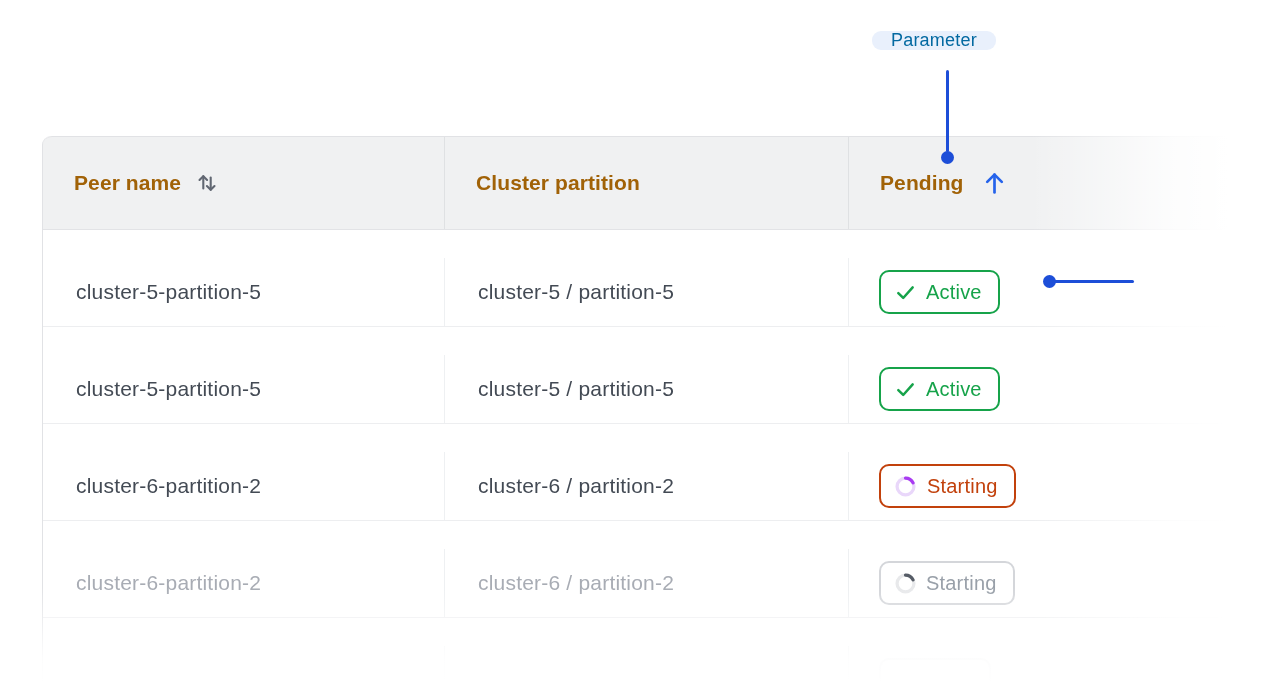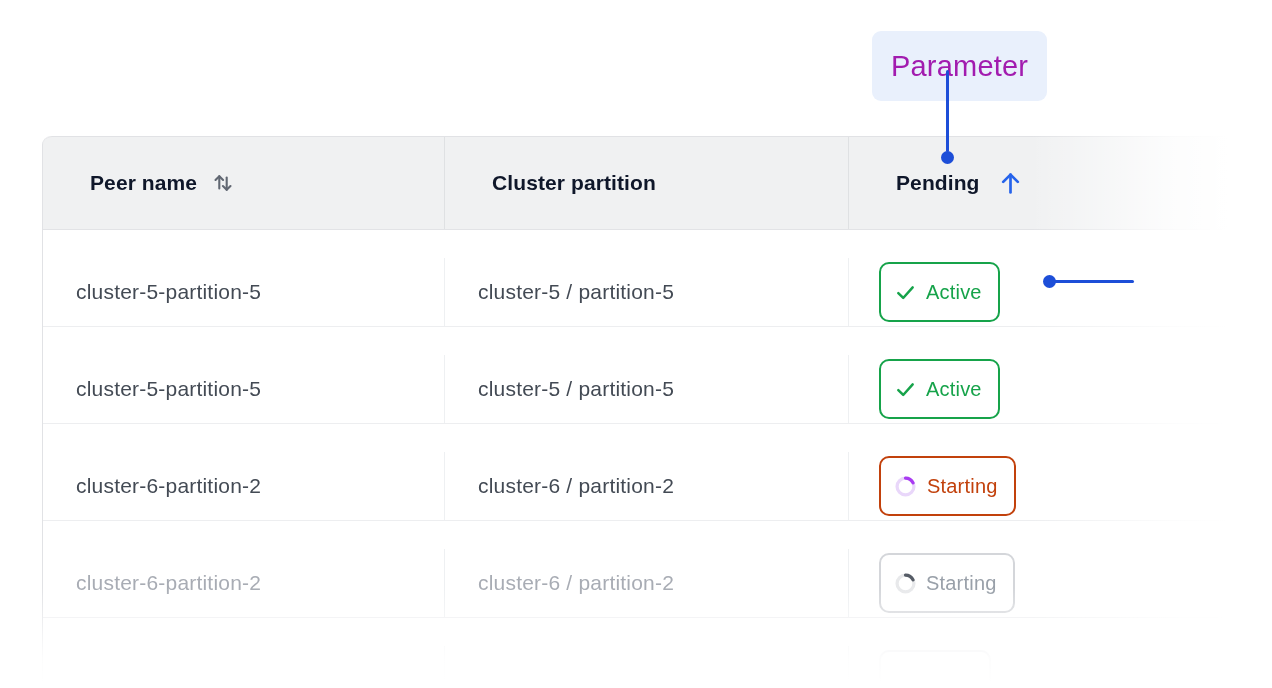--- a/index.html
+++ b/index.html
@@ -18,22 +18,22 @@
     z-index:1;
   }
   .thead{
     display:grid;grid-template-columns:402px 404px 1fr;
     height:92px;background:#f0f1f2;
     border-top:1px solid #e1e2e5;
     border-bottom:1px solid #e2e3e6;
     border-top-left-radius:9px;
   }
   .th{
-    display:flex;align-items:center;padding-left:47px;
-    font-size:21px;font-weight:700;color:#0f172a;letter-spacing:.1px;
+    display:flex;align-items:center;padding-left:31px;
+    font-size:21px;font-weight:700;color:#a16207;letter-spacing:.1px;
     cursor:pointer;
   }
   .th.c1,.th.c2{border-right:1px solid #dfe1e3;}
   .th .sort-icon{margin-left:14px;display:inline-flex;}
   .th.c3 .sort-icon{margin-left:17px;}
 
   .tr{
     display:grid;grid-template-columns:402px 404px 1fr;
     height:96px;background:#ffffff;
     border-bottom:1px solid #edeef0;
@@ -46,21 +46,21 @@
   .td.c3{padding-left:30px;}
   .tr.muted .td{color:#a8acb4;}
   .tr.ghost{border-bottom:none;}
 
   
   .badge{
     display:inline-flex;align-items:center;gap:9px;
     border:2px solid currentColor;border-radius:10px;
     padding:7px 16px 7px 13px;
     font-size:20px;font-weight:500;line-height:1;
-    background:#ffffff;box-sizing:border-box;height:60px;
+    background:#ffffff;box-sizing:border-box;height:44px;
   }
   .badge .badge-icon{display:inline-flex;width:23px;height:23px;}
   .badge.active{color:#16a34a;}
   .badge.starting{color:#c2410c;gap:10px;}
   .badge.starting .spin-track{stroke:#e9d7fa;}
   .badge.starting .spin-arc{stroke:#a93bf2;}
   .badge.pending{color:#99a0a9;border-color:#d4d6da;}
   .badge.pending .spin-track{stroke:#e8e9eb;}
   .badge.pending .spin-arc{stroke:#565c66;}
   .badge.ghost{width:112px;border-color:#e5e6e9;padding:0;}
@@ -73,23 +73,23 @@
   }
   .fade-bottom{
     position:absolute;left:0;right:0;top:588px;height:100px;z-index:5;
     background:linear-gradient(180deg, rgba(255,255,255,0) 0%, rgba(255,255,255,.9) 70%, #ffffff 95%);
     pointer-events:none;
   }
 
   
   .ann{position:absolute;z-index:10;}
   .ann-badge{
-    display:inline-block;background:#e9f0fc;color:#a21caf;
-    font-size:29px;font-weight:500;letter-spacing:.2px;
-    padding:20px 19px;border-radius:9px;line-height:1.05;
+    display:inline-block;background:#e9f0fc;color:#0369a1;
+    font-size:18px;font-weight:500;letter-spacing:.2px;
+    padding:0 19px;border-radius:9px;line-height:1.05;
   }
   .ann-line-v{position:absolute;width:3px;background:#1d4ed8;border-radius:2px;z-index:10;}
   .ann-line-h{position:absolute;height:3px;background:#1d4ed8;border-radius:2px;z-index:10;}
   .ann-dot{position:absolute;width:13px;height:13px;border-radius:50%;background:#1d4ed8;z-index:10;}
 </style>
 </head>
 <body>
 
 <div class="stage">
 

